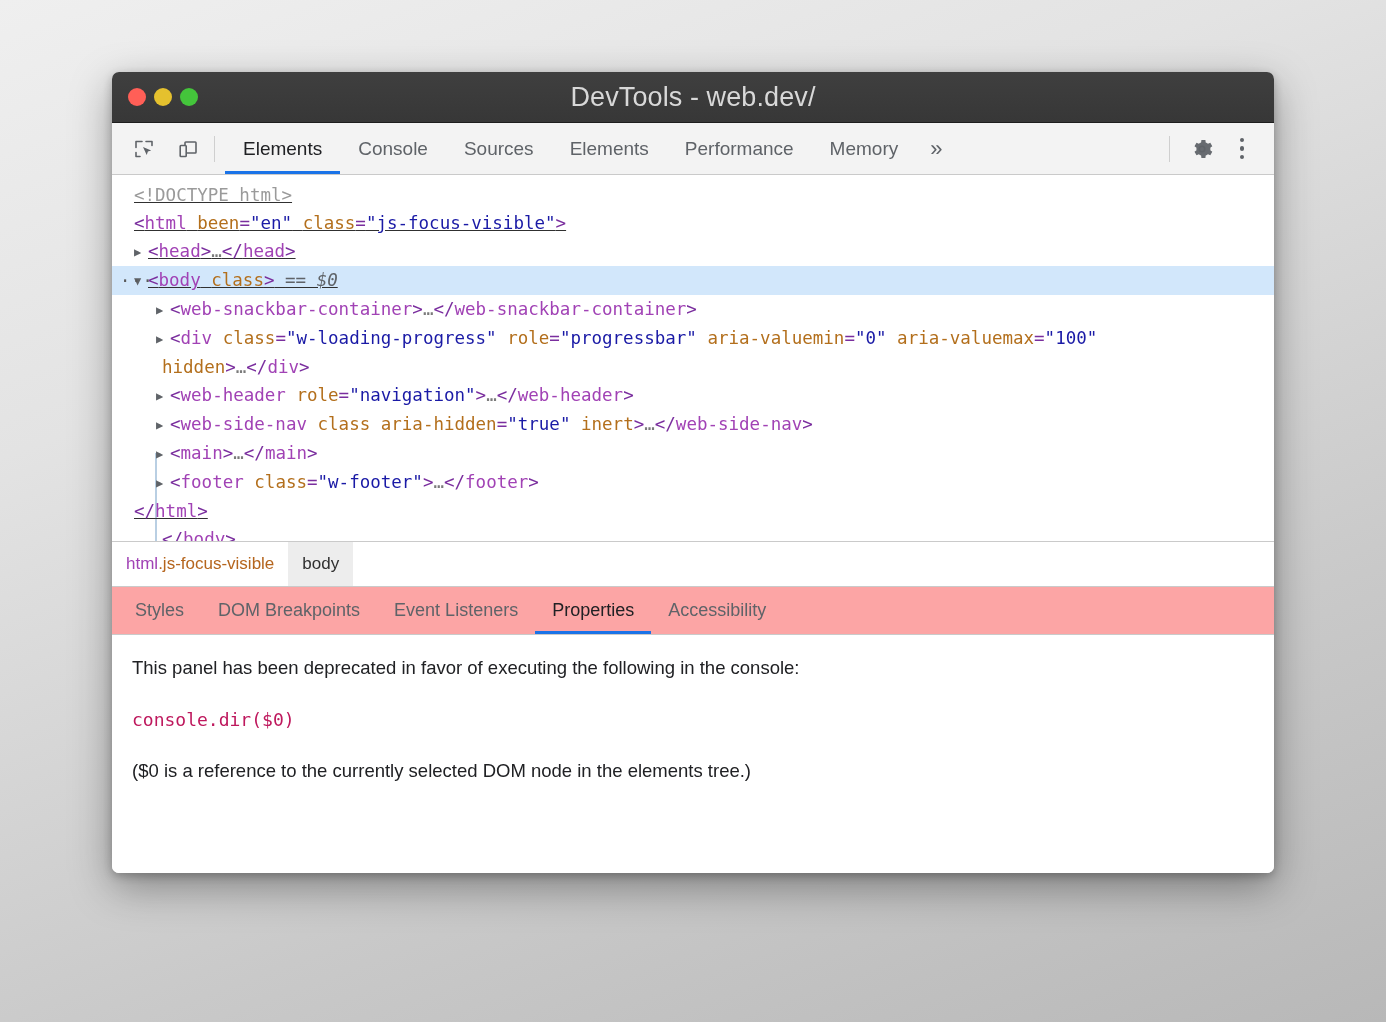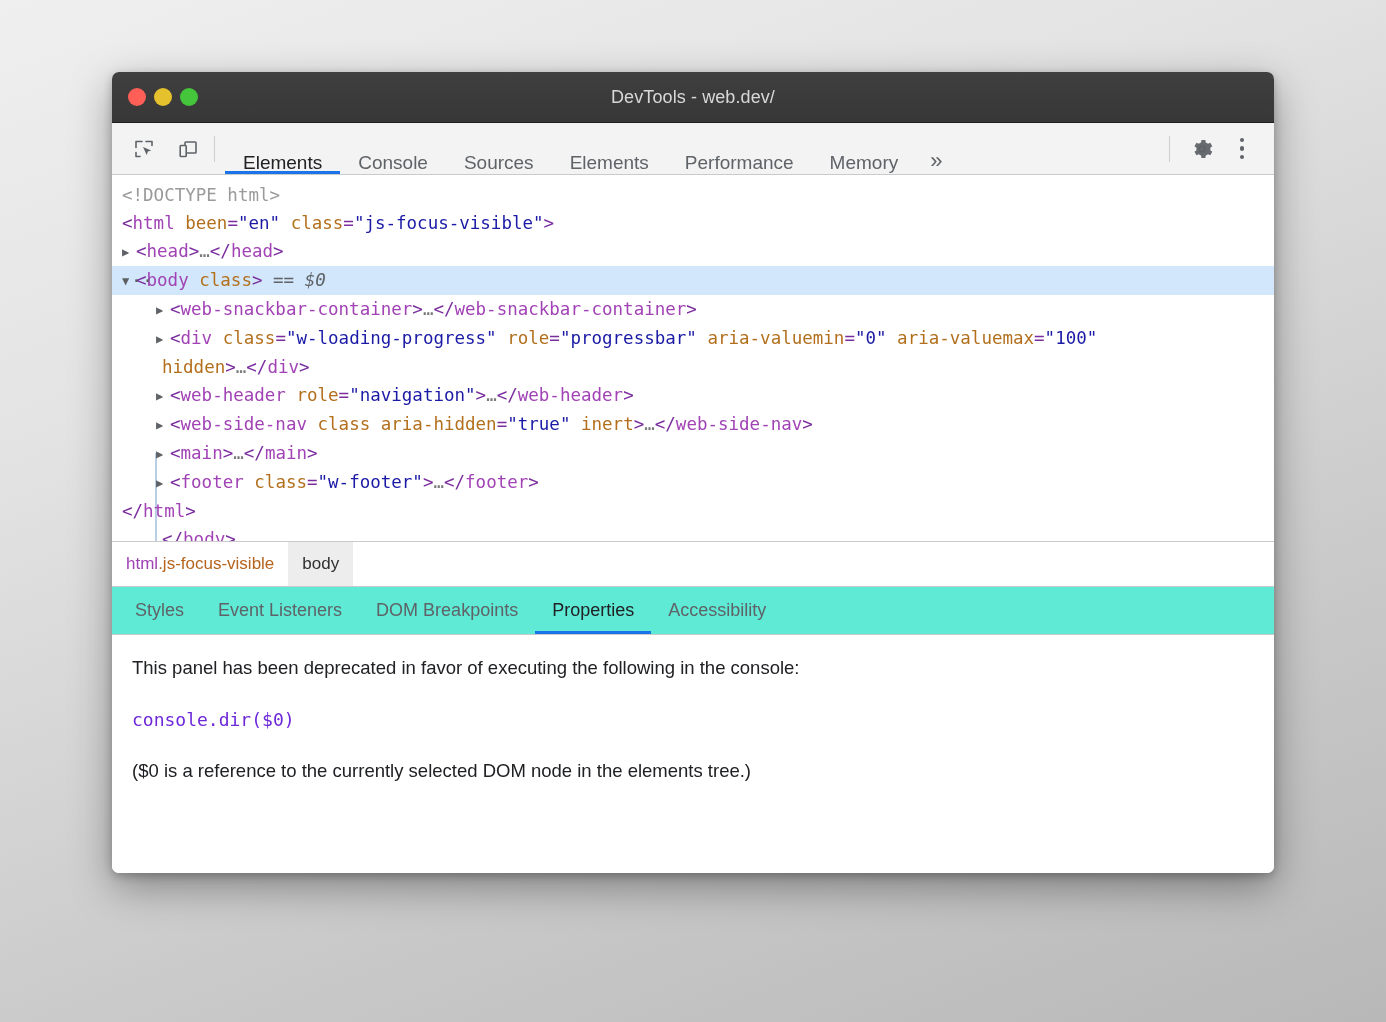--- a/index.html
+++ b/index.html
@@ -56,21 +56,21 @@
   .light.red    { background: #ff5f57; }
   .light.yellow { background: #e5c12e; }
   .light.green  { background: #44c53b; }
   .title-text {
     position: absolute;
     left: 0; right: 0; top: 0;
     height: 50px;
     line-height: 50px;
     text-align: center;
     color: #d8d8d8;
-    font-size: 18px;
+    font-size: 27px;
     letter-spacing: 0.1px;
   }
 
   
   .toolbar {
     height: 51px;
     background: #f3f3f3;
     border-bottom: 1px solid #cacaca;
     display: flex;
     align-items: stretch;
@@ -98,21 +98,21 @@
     height: 26px;
     align-self: center;
     flex: 0 0 auto;
   }
   .tabs {
     display: flex;
     align-items: stretch;
   }
   .tab {
     display: flex;
-    align-items: flex-end;
+    align-items: center;
     padding: 0 18px;
     font-size: 19px;
     color: #5f6368;
     position: relative;
     white-space: nowrap;
   }
   .tab.active {
     color: #202124;
   }
   .tab.active::after {
@@ -162,21 +162,21 @@
     padding-top: 6px;
   }
   .row {
     position: relative;
     white-space: pre-wrap;
     padding: 0 8px 0 0;
   }
   .row.sel {
     background: #d2e7fb;
   }
-  .ind1 { padding-left: 10px; }
+  .ind1 { padding-left: 22px; text-decoration: underline; }
   .ind2 { padding-left: 44px; }
   .ind3 { padding-left: 50px; }
   .row.wrap-cont { padding-left: 50px; }
 
   .arrow {
     display: inline-block;
     width: 14px;
     color: #5f6368;
     font-size: 12px;
     vertical-align: 1px;
@@ -227,21 +227,21 @@
     background: #ededed;
     color: #303030;
   }
   .crumb .c-tag { color: #a142b5; }
   .crumb .c-cls { color: #b5651d; }
 
   
   .subtabs {
     flex: 0 0 auto;
     height: 47px;
-    background: #5eead4;
+    background: #fca5a5;
     display: flex;
     align-items: stretch;
     border-bottom: 1px solid #cacaca;
     padding-left: 6px;
   }
   .subtab {
     display: flex;
     align-items: center;
     padding: 0 17px;
     font-size: 18px;
@@ -266,21 +266,21 @@
   }
   .dep-line {
     font-size: 18.5px;
     color: #202124;
     margin: 0 0 30px 0;
     padding-left: 10px;
   }
   .dep-code {
     font-family: "DejaVu Sans Mono", monospace;
     font-size: 18px;
-    color: #6d28d9;
+    color: #be185d;
     margin: 0 0 30px 0;
     padding-left: 10px;
   }
 </style>
 </head>
 <body>
 
 <div class="window">
 
   <div class="titlebar">
@@ -390,24 +390,24 @@
     <div class="crumb selected">
         <span>body</span>
       </div>
   </div>
 
   <div class="subtabs">
     <div class="subtab">
         <span>Styles</span>
       </div>
     <div class="subtab">
+        <span>DOM Breakpoints</span>
+      </div>
+    <div class="subtab">
         <span>Event Listeners</span>
-      </div>
-    <div class="subtab">
-        <span>DOM Breakpoints</span>
       </div>
     <div class="subtab active">
         <span>Properties</span>
       </div>
     <div class="subtab">
         <span>Accessibility</span>
       </div>
   </div>
 
   <div class="panel-body">

